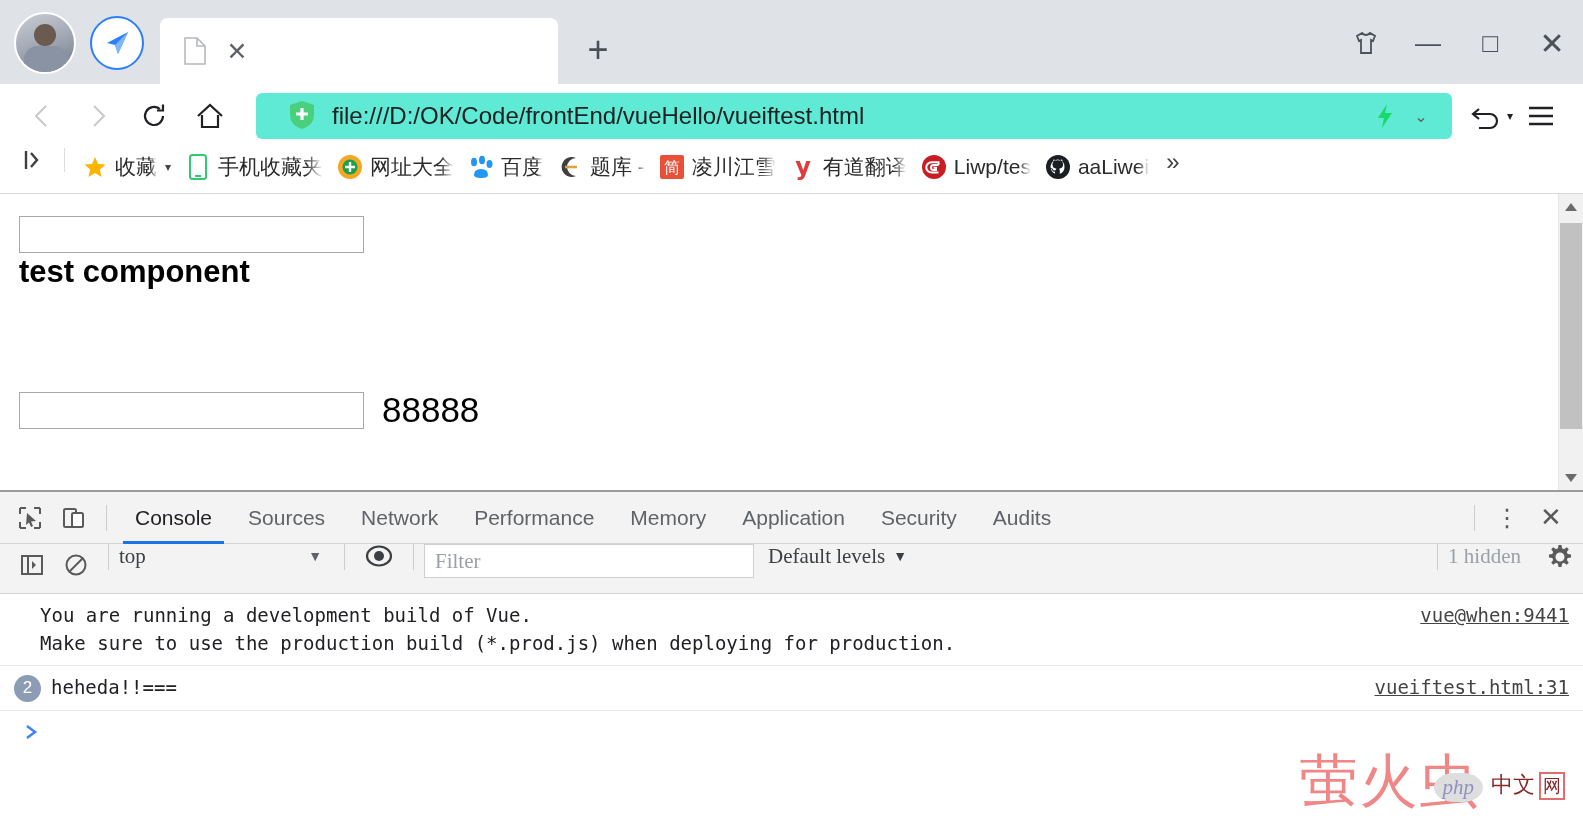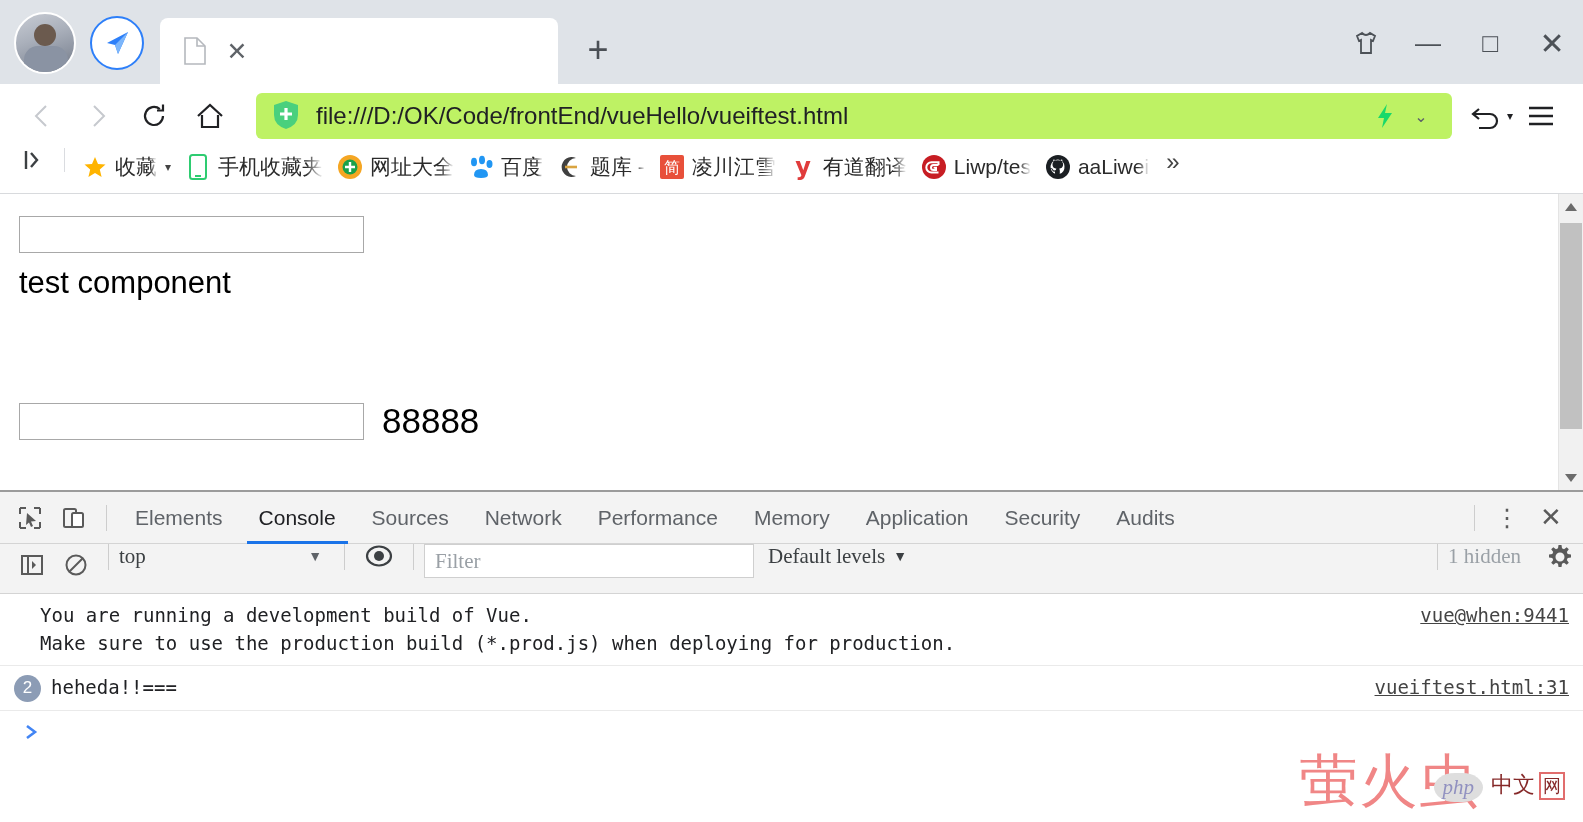--- a/index.html
+++ b/index.html
@@ -71,22 +71,22 @@
     height: 64px; background:#fff; display:flex; align-items:center; flex:none;
     padding: 0 14px;
   }
   .navbtn {
     width: 56px; height: 48px; display:flex; align-items:center; justify-content:center;
     flex:none; color:#3c4043;
   }
   .navbtn.disabled { color:#c6c9ce; }
   .omnibox {
     flex: 1; height: 46px; margin: 0 14px 0 18px;
-    background:#bef264; border-radius: 6px;
-    display:flex; align-items:center; padding: 0 10px 0 16px;
+    background:#5eead4; border-radius: 6px;
+    display:flex; align-items:center; padding: 0 10px 0 32px;
   }
   .shield { width:30px; height:32px; flex:none; margin-right:14px; }
   .url {
     flex:1; font-size: 24px; color:#202124; white-space:nowrap; overflow:hidden;
     font-family: "Liberation Sans", sans-serif;
   }
   .bolt { width:30px; flex:none; display:flex; justify-content:center; }
   .omni-chev { width:42px; flex:none; display:flex; justify-content:center; color:#5f6368; }
   .undo { display:flex; align-items:center; flex:none; margin-left:4px; }
   .menu-btn { width:56px; height:48px; display:flex; align-items:center; justify-content:center; flex:none; }
@@ -109,21 +109,21 @@
   .bm-caret { font-size:12px; color:#444; margin-left:8px; }
   .bm-overflow { margin-left:10px; font-size:24px; color:#444; flex:none; }
 
   
   .viewport { height: 296px; background:#fff; display:flex; flex:none; position:relative; }
   .page { flex:1; padding: 22px 0 0 19px; position:relative; }
   .pinput {
     width: 345px; height: 37px; border: 1px solid #a8a8a8; background:#fff;
     display:block;
   }
-  .ptext { font-size: 31px; color:#000; margin-top: 12px; font-family:"Liberation Sans", sans-serif; }
+  .ptext { font-size: 31px; color:#000; margin-top: 1px; font-family:"Liberation Sans", sans-serif;font-weight:bold; }
   .row2 { display:flex; align-items:center; margin-top: 100px; }
   .pnum { font-size: 35px; color:#000; margin-left: 18px; }
 
   .vscroll {
     width: 25px; background:#f1f1f1; border-left:1px solid #e4e4e4;
     display:flex; flex-direction:column; align-items:center; flex:none;
   }
   .sc-arrow { height: 25px; width:100%; display:flex; align-items:center; justify-content:center; flex:none; }
   .sc-track { flex:1; width:100%; position:relative; }
   .sc-thumb { position:absolute; left:1px; right:1px; top:4px; height:206px; background:#c1c1c1; }
@@ -434,21 +434,20 @@
           </svg>
       </div>
       <div class="dt-icon">
         <svg width="26" height="26" viewBox="0 0 26 26">
             <rect x="3" y="4" width="12" height="18" rx="1.5" fill="none" stroke="#5a5a5a" stroke-width="2"></rect>
             <rect x="11" y="8" width="11" height="14" rx="1.5" fill="#fff" stroke="#5a5a5a" stroke-width="2"></rect>
           </svg>
       </div>
       <div class="dt-vsep"></div>
 
-      <div class="dt-tab">Elements</div>
       <div class="dt-tab active">Console</div>
       <div class="dt-tab">Sources</div>
       <div class="dt-tab">Network</div>
       <div class="dt-tab">Performance</div>
       <div class="dt-tab">Memory</div>
       <div class="dt-tab">Application</div>
       <div class="dt-tab">Security</div>
       <div class="dt-tab">Audits</div>
 
       <div class="dt-spacer"></div>

